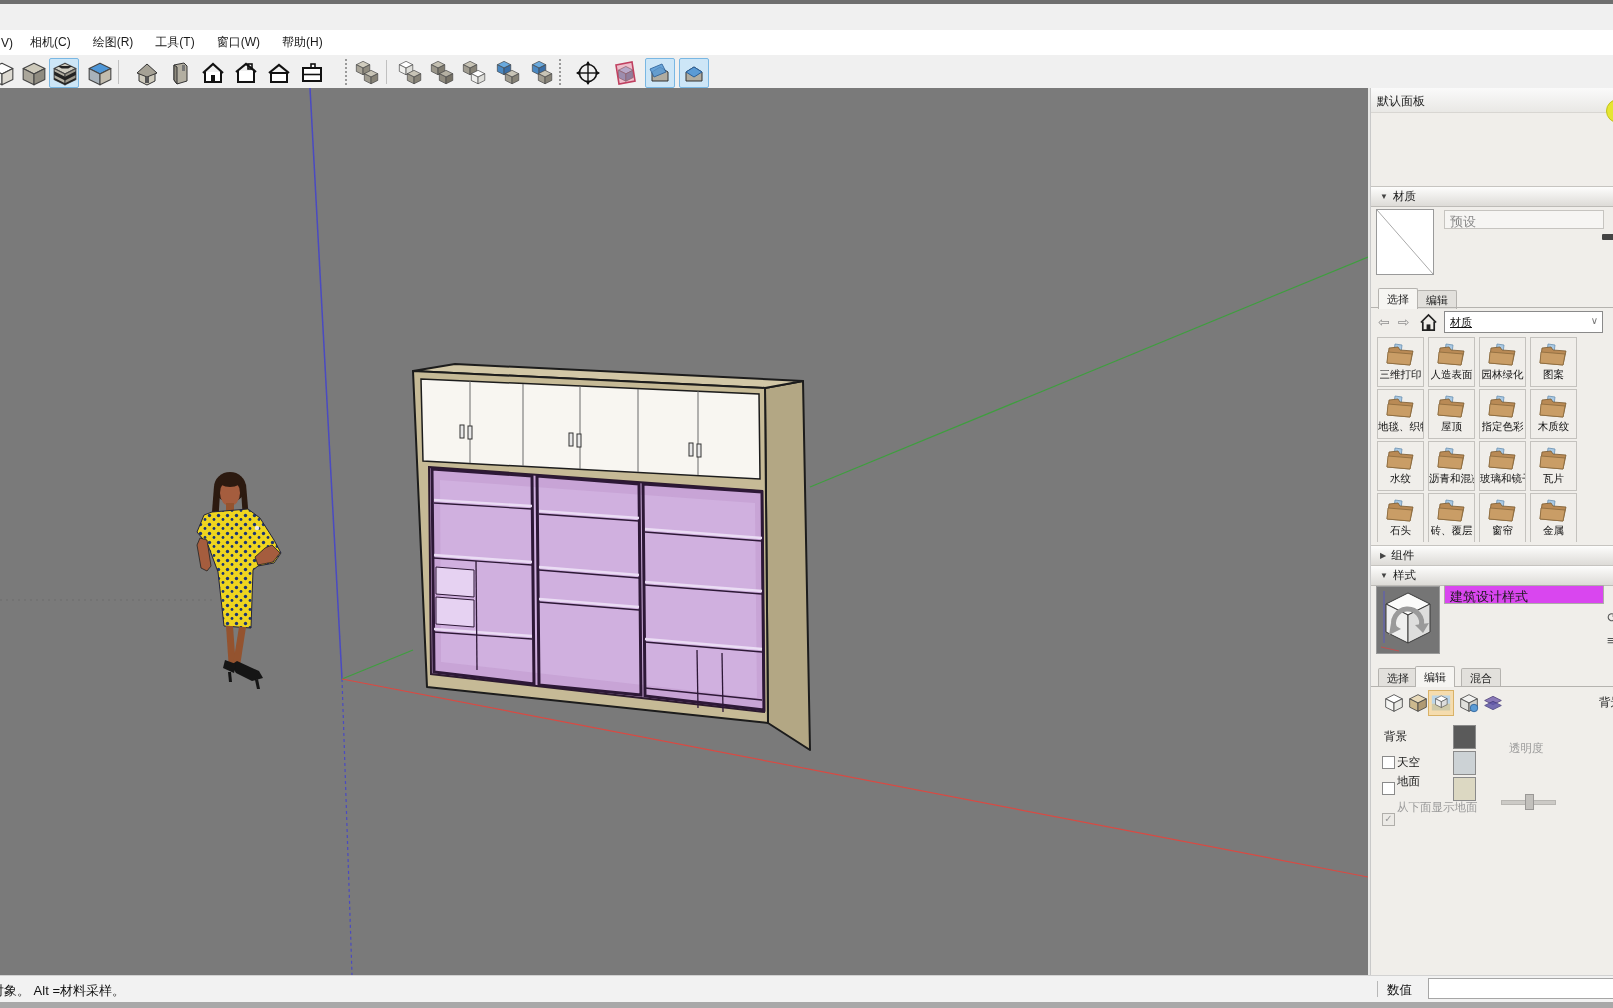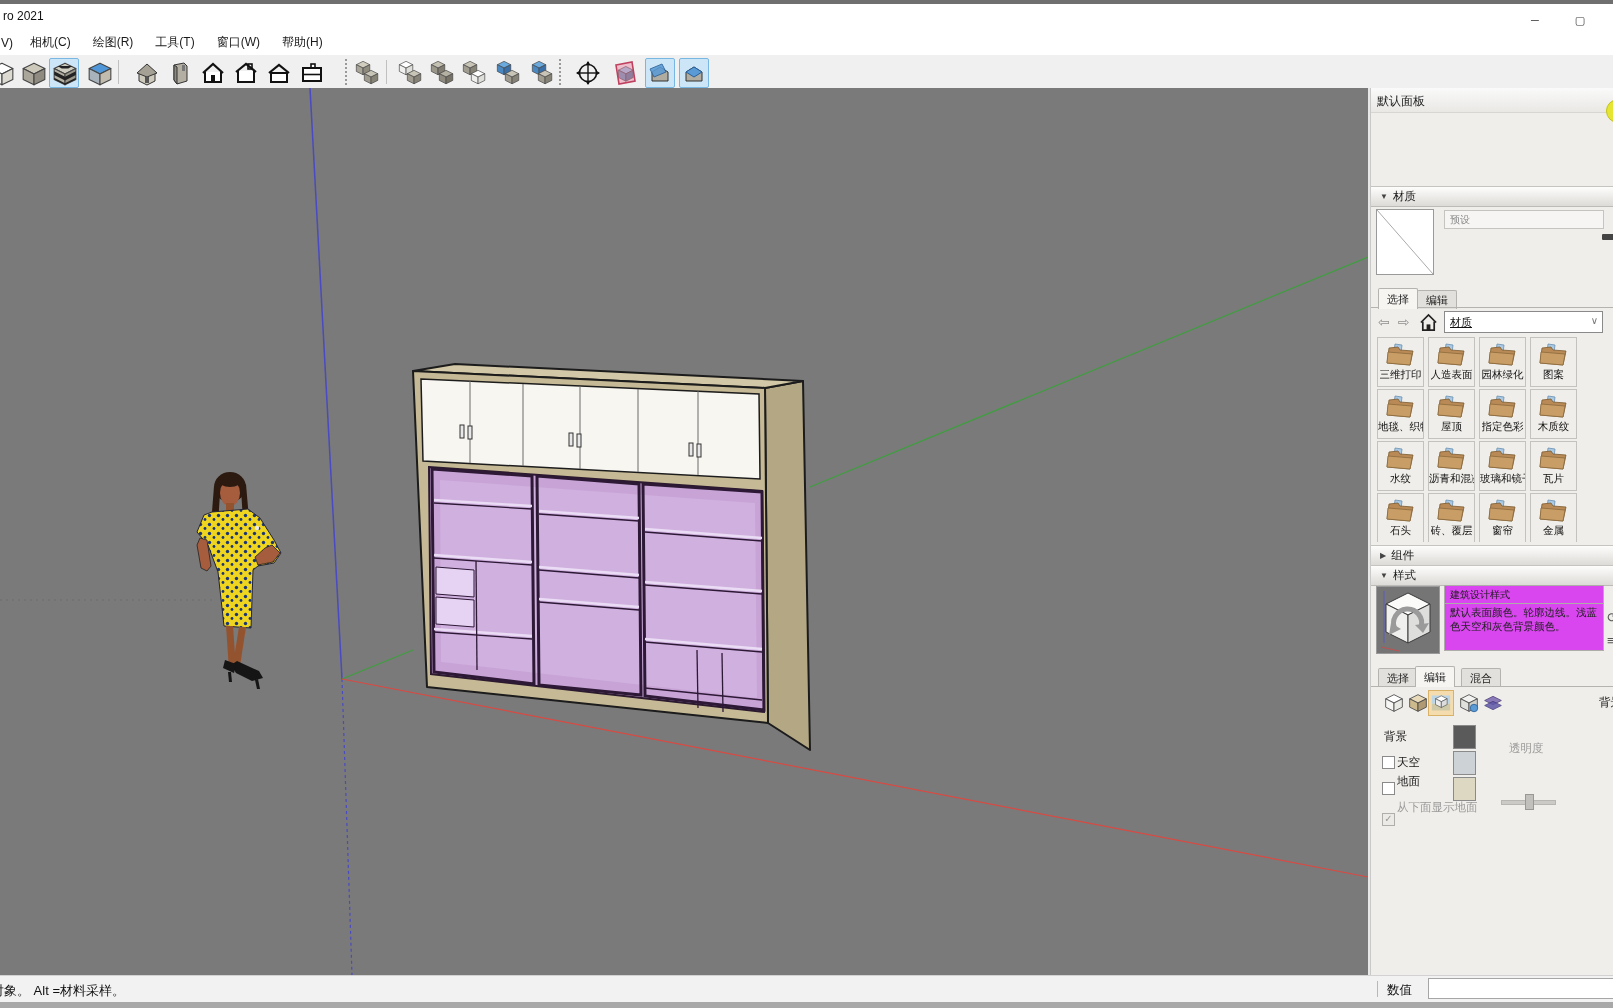--- a/index.html
+++ b/index.html
@@ -32,21 +32,21 @@
   #panel{left:1370px;top:88px;width:243px;height:887px;background:#f0eeea;border-left:1px solid #c9c9c9;overflow:hidden;}
   #panel-divider{left:1368px;top:88px;width:2px;height:887px;background:#e8e8e6;}
   #tray-title{left:0;top:0;width:243px;height:24px;background:linear-gradient(#fafafa,#e9e8e5);border-bottom:1px solid #d8d6d2;font-family:Liberation Serif, serif;}
   #tray-title span{position:absolute;left:6px;top:5px;font-size:12px;color:#222;}
   #rec-dot{left:235px;top:11px;width:22px;height:22px;border-radius:50%;background:#e6e632;border:1px solid #c2c21c;}
   .sechdr{position:absolute;left:0;width:243px;height:19px;background:linear-gradient(#fdfdfc,#dddbd7);
     border-top:1px solid #c6c4c0;border-bottom:1px solid #bdbbb7;font-size:11.5px;color:#1a1a1a;
     display:flex;align-items:center;}
   .sechdr .tri{margin:0 5px 0 9px;font-size:8px;color:#444;}
   .preview{left:5px;width:56px;background:#fff;border:1px solid #9a9a9a;}
-  .field{position:absolute;background:#f6f5f3;border:1px solid #c6c4c0;font-size:10px;color:#8a8a8a;
+  .field{position:absolute;background:#f6f5f3;border:1px solid #c6c4c0;font-size:13px;color:#8a8a8a;
     padding:2px 5px;white-space:nowrap;overflow:hidden;}
   .fieldw{background:#d946ef;color:#1a1a1a;border:1px solid #aeaca8;}
   .tab{position:absolute;height:18px;padding:0 8px;font-size:11px;color:#222;display:flex;align-items:center;
     background:#e2e0dc;border:1px solid #b5b3af;border-bottom:none;border-radius:2px 2px 0 0;}
   .tab.on{background:#f6f5f2;height:20px;z-index:2;}
   .tabline{position:absolute;left:0;width:243px;height:1px;background:#b5b3af;}
   .navglyph{position:absolute;font-size:14px;color:#8f8f8f;}
   .dropdown{position:absolute;background:#fff;border:1px solid #8a8a8a;font-size:11px;color:#111;}
   .dropdown .val{position:absolute;left:5px;top:3px;text-decoration:underline;}
   .dropdown .chev{position:absolute;right:4px;top:3px;color:#777;font-size:10px;}
@@ -102,29 +102,20 @@
       <path d="M2,10 L10,2 L18,10" fill="none" stroke="#222" stroke-width="1.8"></path>
       <path d="M4,9 L4,18 L16,18 L16,9" fill="none" stroke="#222" stroke-width="1.8"></path>
       <rect x="8" y="12" width="4" height="6" fill="#222"></rect>
     </symbol>
   </defs>
 </svg>
 
 <div id="screen">
 
   <div class="abs" id="topstrip"></div>
-  <div class="abs" id="titlebar">
-    <div class="abs" id="title">ro 2021</div>
-    <div class="abs winbtn" style="left:1516px;">
-        <span>─</span>
-      </div>
-    <div class="abs winbtn" style="left:1561px;">
-        <span>▢</span>
-      </div>
-  </div>
 
   <div class="abs" id="menubar">
     <span class="menuitem first">V)</span>
     <span class="menuitem">相机(C)</span>
     <span class="menuitem">绘图(R)</span>
     <span class="menuitem">工具(T)</span>
     <span class="menuitem">窗口(W)</span>
     <span class="menuitem">帮助(H)</span>
   </div>
 
@@ -548,21 +539,20 @@
       <line x1="7" y1="4" x2="7" y2="56" stroke="#5a5ac0" stroke-width="1"></line>
       <line x1="4" y1="60" x2="22" y2="64" stroke="#c05050" stroke-width="1"></line>
       <polygon points="31,6 53,17 31,28 9,17" fill="#fbfbfa" stroke="#3a3a3a"></polygon>
       <polygon points="9,17 31,28 31,56 9,45" fill="#efefee" stroke="#3a3a3a"></polygon>
       <polygon points="53,17 31,28 31,56 53,45" fill="#dededd" stroke="#3a3a3a"></polygon>
       <path d="M18,42 A14,14 0 1 1 44,40" fill="none" stroke="#9a9a9a" stroke-width="5"></path>
       <polygon points="46,46 38,38 52,36" fill="#9a9a9a"></polygon>
       <polygon points="14,36 24,42 12,48" fill="#9a9a9a"></polygon>
     </svg>
     <div class="field fieldw" style="left:73px;top:497px;width:148px;height:13px">建筑设计样式</div>
-    <div class="field fieldw" style="left:73px;top:515px;width:148px;height:42px;white-space:normal;font-size:10.5px;line-height:1.3;color:#222">默认表面颜色。轮廓边线。浅蓝色天空和灰色背景颜色。</div>
     <span class="abs" style="left:236px;top:522px;font-size:13px;color:#555">⟳</span>
     <span class="abs" style="left:236px;top:545px;font-size:13px;color:#555">≡</span>
 
     <div class="tab" style="left:7px;top:580px">
         <span>选择</span>
       </div>
     <div class="tab on" style="left:44px;top:578px">
         <span>编辑</span>
       </div>
     <div class="tab" style="left:90px;top:580px">

